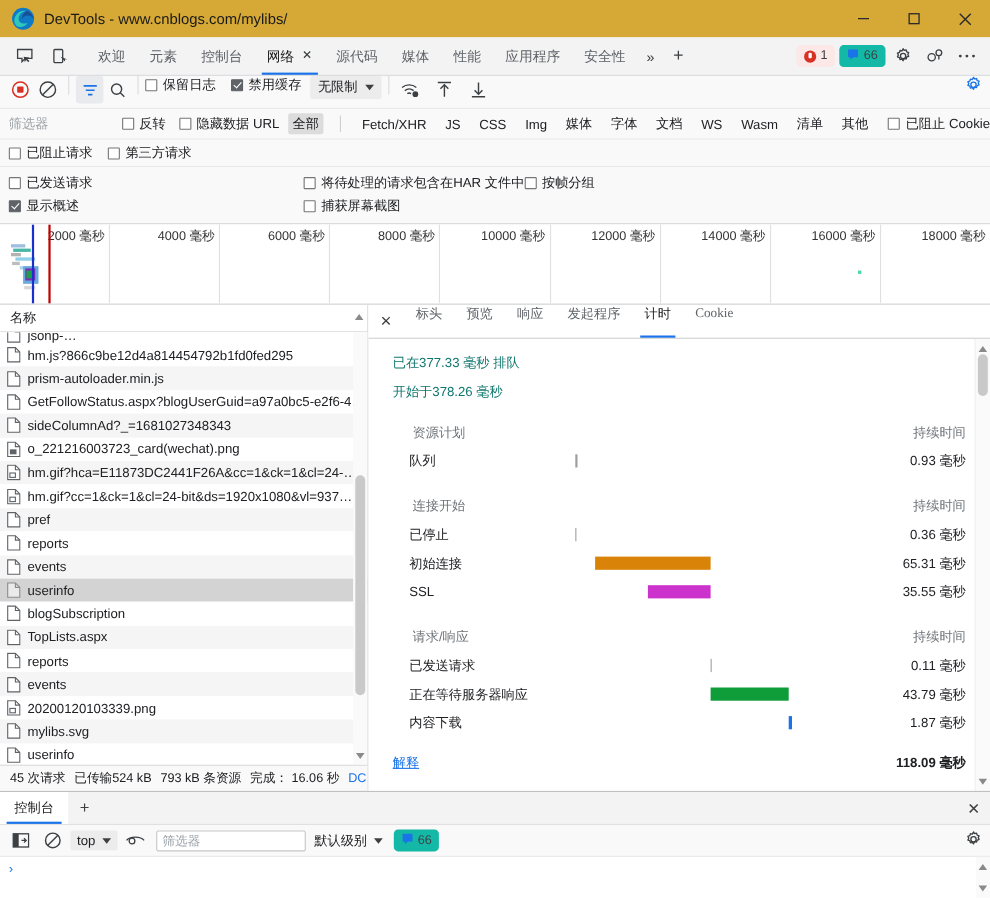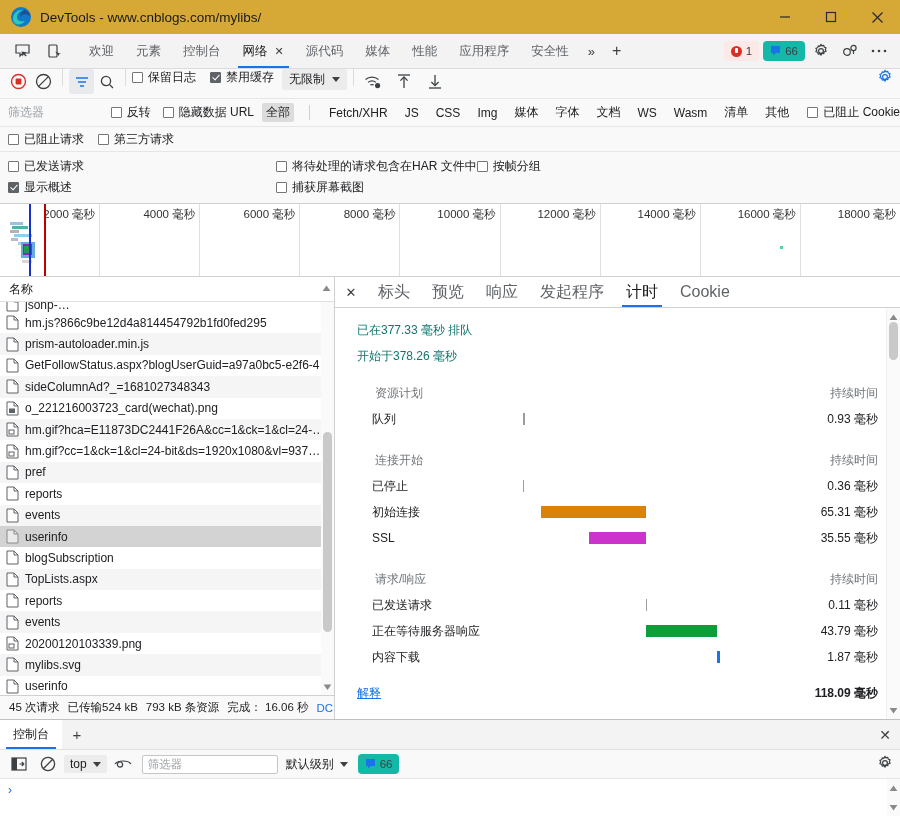--- a/index.html
+++ b/index.html
@@ -91,21 +91,21 @@
   .rlabel{overflow:hidden;text-overflow:clip;}
   .req-vscroll{position:absolute;right:0;top:0;bottom:0;width:13px;background:#fafafa;}
   .vthumb{position:absolute;left:2px;width:9px;background:#c9c9c9;border-radius:5px;}
   .req-status{height:23px;border-top:1px solid #d0d0d0;display:flex;align-items:center;gap:8px;padding-left:9px;font-size:11.5px;color:#202124;flex:0 0 auto;background:#f9f9f9;white-space:nowrap;overflow:hidden;}
   .st-blue{color:#1a73e8;}
 
   
   .detail{flex:1 1 auto;display:flex;flex-direction:column;min-width:0;background:#fff;}
   .det-tabs{height:30px;border-bottom:1px solid #d0d0d0;display:flex;align-items:stretch;flex:0 0 auto;background:#fff;}
   .det-close{width:32px;display:flex;align-items:center;justify-content:center;color:#3c4043;font-size:13px;}
-  .dtab{padding:0 11px;display:flex;align-items:center;font-size:16px;color:#5f6368;position:relative;white-space:nowrap;}
+  .dtab{padding:0 11px;display:flex;font-size:12px;color:#5f6368;position:relative;white-space:nowrap;font-family:Liberation Serif, serif;}
   .dtab.active{color:#1a1a1a;}
   .dtab.active:after{content:"";position:absolute;left:7px;right:7px;bottom:0;height:2px;background:#1a73e8;}
   .det-body{flex:1 1 auto;position:relative;overflow:hidden;padding:14px 0 0 22px;}
   .tline{font-size:12px;color:#0f766e;margin-bottom:9px;}
   .tgroup{margin-top:15px;}
   .trow{display:flex;align-items:center;height:26px;}
   .trow.hdr{color:#70757a;font-size:12px;margin-left:18px;}
   .tname{width:150px;flex:0 0 auto;font-size:12px;}
   .trow.hdr .tname{padding-left:0;}
   .trow .tname{padding-left:15px;}

